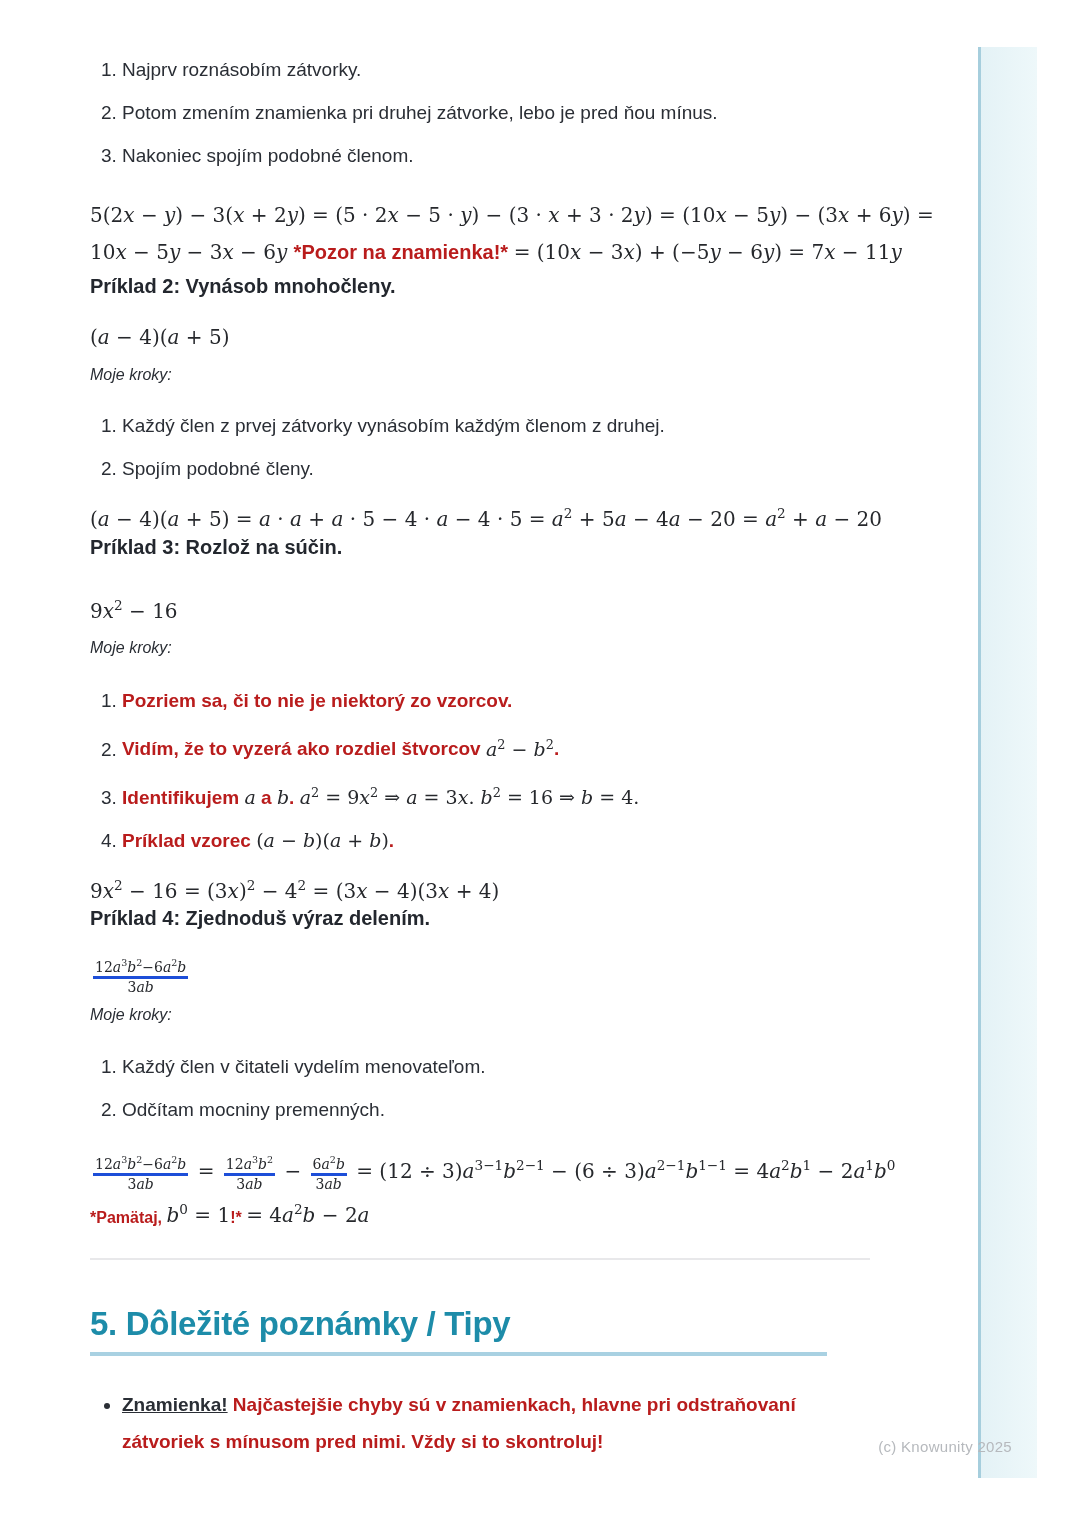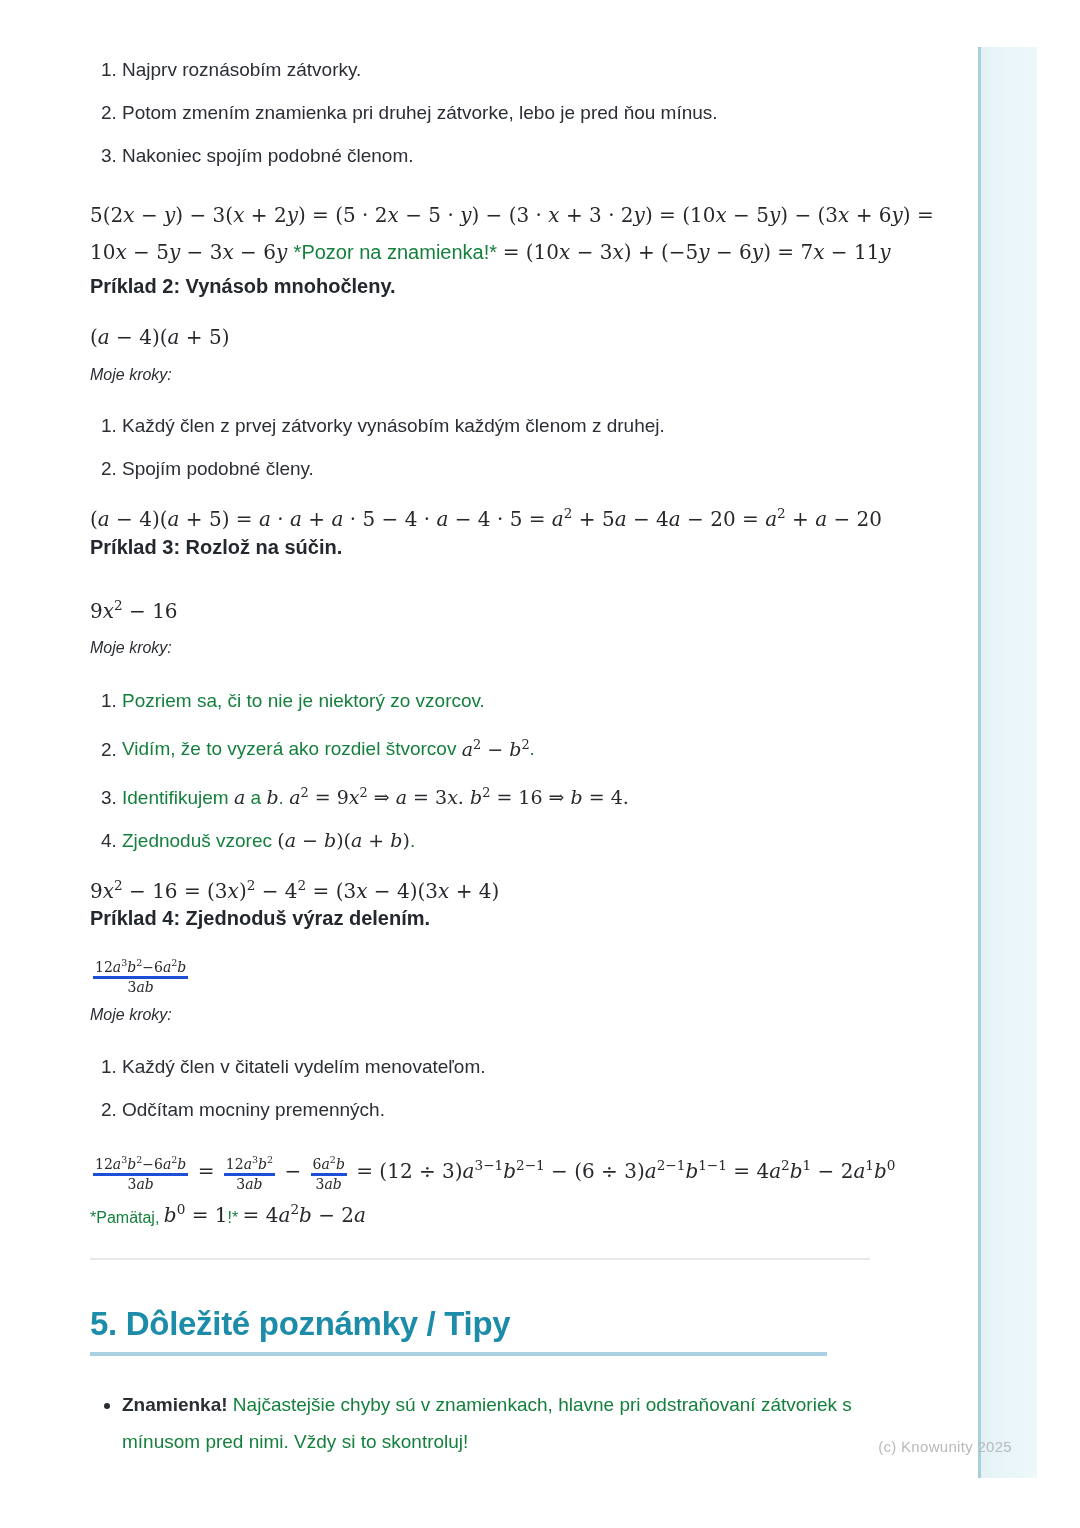--- a/index.html
+++ b/index.html
@@ -27,22 +27,22 @@
   ol.steps li{font-size:19px;line-height:23px;margin-bottom:20px;}
   ol.steps li:last-child{margin-bottom:20px;}
 
   .mathline{
     font-family:"DejaVu Serif","Liberation Serif",serif;
     font-size:20px;line-height:37px;white-space:nowrap;color:#26282c;
   }
   .math{font-family:"DejaVu Serif","Liberation Serif",serif;color:#26282c;}
   .math i{font-style:italic;}
   .mathline sup,.math sup{font-size:68%;}
-  .txt{font-family:"Liberation Sans",sans-serif;color:#15803d;}
-  .btxt{font-family:"Liberation Sans",sans-serif;font-weight:bold;color:#2a2e35;}
+  .txt{font-family:"Liberation Sans",sans-serif;color:#b91c1c;font-weight:bold;}
+  .btxt{font-family:"Liberation Sans",sans-serif;font-weight:bold;color:#2a2e35;text-decoration:underline;}
 
   h3.example-heading{
     font-size:20px;line-height:23px;font-weight:bold;margin:4px 0 0 0;color:#23272e;
   }
   .expr{margin-top:27px;line-height:24px;}
   .kroky{font-style:italic;font-size:16px;line-height:23px;margin-top:14px;color:#2a2e35;}
 
   .sol{margin-top:0;line-height:26px;}
   .h3-gap{margin-top:12px;}
 
@@ -96,21 +96,21 @@
     </ol>
     <div class="mathline sol math">(<i>a</i> − 4)(<i>a</i> + 5) = <i>a</i> · <i>a</i> + <i>a</i> · 5 − 4 · <i>a</i> − 4 · 5 = <i>a</i><sup>2</sup> + 5<i>a</i> − 4<i>a</i> − 20 = <i>a</i><sup>2</sup> + <i>a</i> − 20</div>
 
     <h3 class="example-heading h3-gap">Príklad 3: Rozlož na súčin.</h3>
     <div class="mathline expr math" style="margin-top:34px;">9<i>x</i><sup>2</sup> − 16</div>
     <div class="kroky">Moje kroky:</div>
     <ol class="steps" style="margin-top:30px;margin-bottom:12px;">
       <li><span class="txt">Pozriem sa, či to nie je niektorý zo vzorcov.</span></li>
       <li><span class="txt">Vidím, že to vyzerá ako rozdiel štvorcov </span><span class="math"><i>a</i><sup>2</sup> − <i>b</i><sup>2</sup></span><span class="txt">.</span></li>
       <li><span class="txt">Identifikujem </span><span class="math"><i>a</i></span><span class="txt"> a </span><span class="math"><i>b</i></span><span class="txt">. </span><span class="math"><i>a</i><sup>2</sup> = 9<i>x</i><sup>2</sup>  ⇒  <i>a</i> = 3<i>x</i>. <i>b</i><sup>2</sup> = 16  ⇒  <i>b</i> = 4.</span></li>
-      <li><span class="txt">Zjednoduš vzorec </span><span class="math">(<i>a</i> − <i>b</i>)(<i>a</i> + <i>b</i>)</span><span class="txt">.</span></li>
+      <li><span class="txt">Príklad vzorec </span><span class="math">(<i>a</i> − <i>b</i>)(<i>a</i> + <i>b</i>)</span><span class="txt">.</span></li>
     </ol>
     <div class="mathline sol math">9<i>x</i><sup>2</sup> − 16 = (3<i>x</i>)<sup>2</sup> − 4<sup>2</sup> = (3<i>x</i> − 4)(3<i>x</i> + 4)</div>
 
     <h3 class="example-heading" style="margin-top:3px;">Príklad 4: Zjednoduš výraz delením.</h3>
     <div class="mathline expr-frac">
       <span class="frac">
         <span class="num math">12<i>a</i><sup>3</sup><i>b</i><sup>2</sup>−6<i>a</i><sup>2</sup><i>b</i></span>
         <span class="den math">3<i>ab</i></span>
       </span>
     </div>

